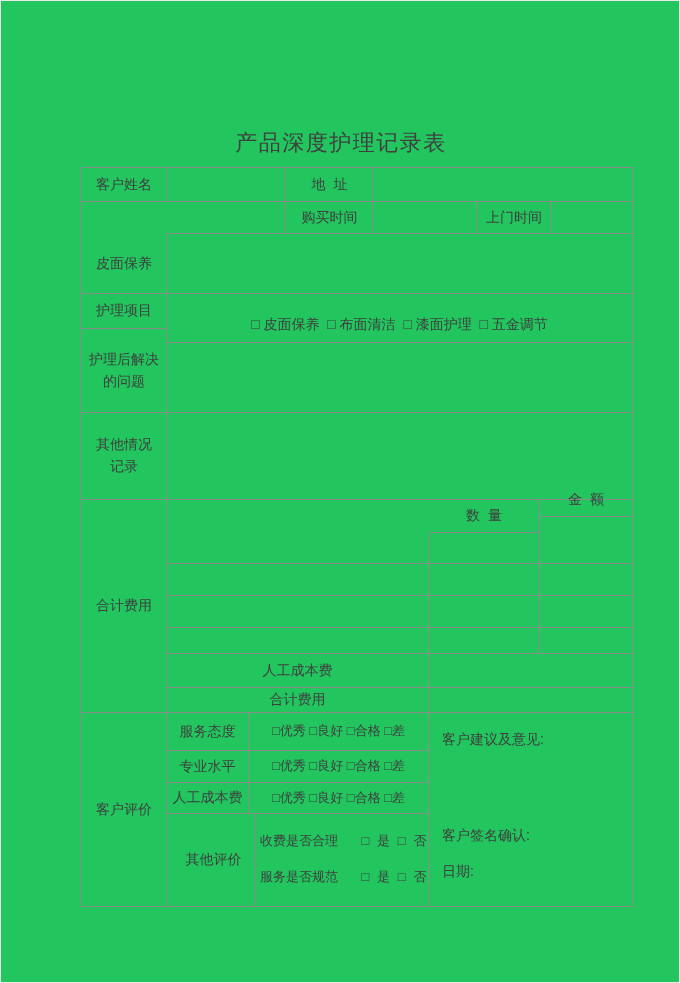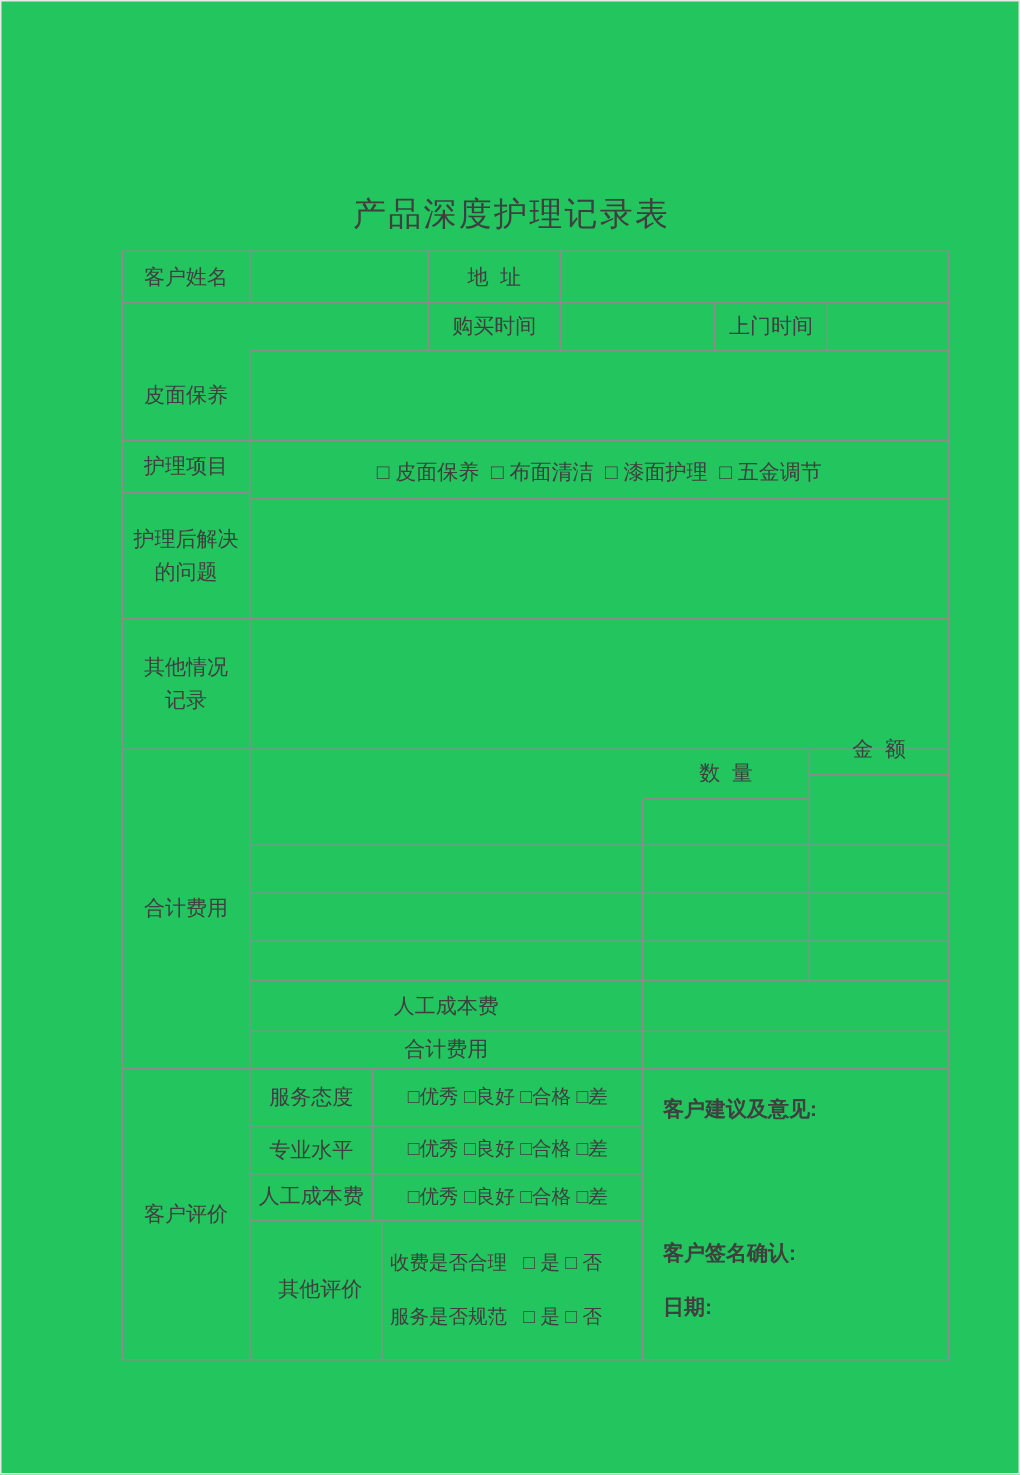--- a/index.html
+++ b/index.html
@@ -51,29 +51,29 @@
   }
   .nbr{border-right:none;}
   .nbb{border-bottom:none;}
   .preline{white-space:pre-line;text-align:center;}
   .sm{font-size:13px;}
   .two-lines{
     flex-direction:column;
     align-items:flex-start;
     justify-content:space-around;
     padding:10px 0 10px 11px;
+    font-family:Liberation Mono, monospace;
   }
   .panel{position:relative;}
   .panel span{
     position:absolute;
     left:13px;
     font-size:14px;
     color:var(--tc);
     white-space:pre;
-    font-weight:bold;
   }
 </style>
 </head>
 <body>
 
 <div id="page">
 
   <div id="doc-title">产品深度护理记录表</div>
 
   <div id="form-table">
@@ -86,21 +86,21 @@
     <div class="c" style="left:85px;top:34px;width:119px;height:32px"></div>
     <div class="c" style="left:204px;top:34px;width:88px;height:32px">购买时间</div>
     <div class="c" style="left:292px;top:34px;width:103px;height:32px"></div>
     <div class="c" style="left:395px;top:34px;width:75px;height:32px">上门时间</div>
     <div class="c nbr" style="left:470px;top:34px;width:80px;height:32px"></div>
 
     <div class="c" style="left:0;top:66px;width:85px;height:60px">皮面保养</div>
     <div class="c nbr" style="left:85px;top:66px;width:465px;height:60px"></div>
 
     <div class="c" style="left:0;top:126px;width:85px;height:35px">护理项目</div>
-    <div class="c nbr" style="left:85px;top:130px;width:465px;height:35px">□ 皮面保养  □ 布面清洁  □ 漆面护理  □ 五金调节</div>
+    <div class="c nbr" style="left:85px;top:140px;width:465px;height:35px">□ 皮面保养  □ 布面清洁  □ 漆面护理  □ 五金调节</div>
 
     <div class="c preline" style="left:0;top:161px;width:85px;height:84px">护理后解决
 的问题</div>
     <div class="c nbr" style="left:85px;top:161px;width:465px;height:84px"></div>
 
     <div class="c preline" style="left:0;top:245px;width:85px;height:87px">其他情况
 记录</div>
     <div class="c nbr" style="left:85px;top:245px;width:465px;height:87px"></div>
 
     <div class="c" style="left:0;top:332px;width:85px;height:213px">合计费用</div>

